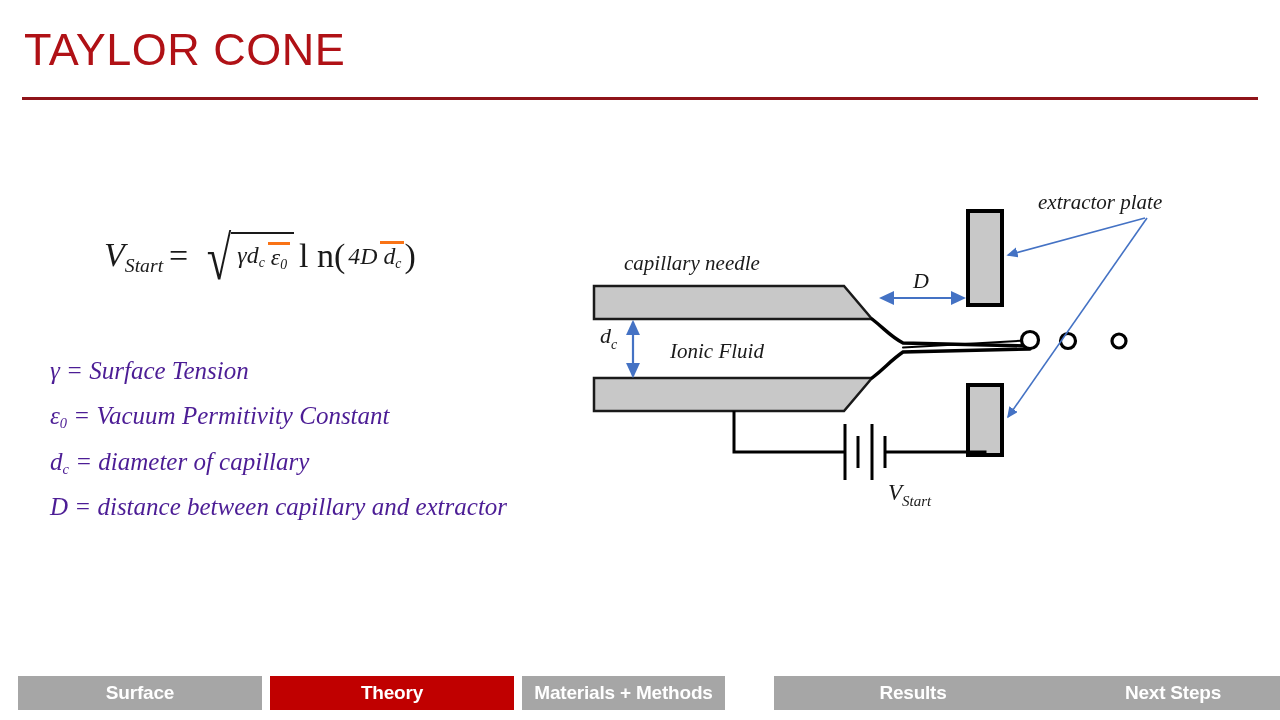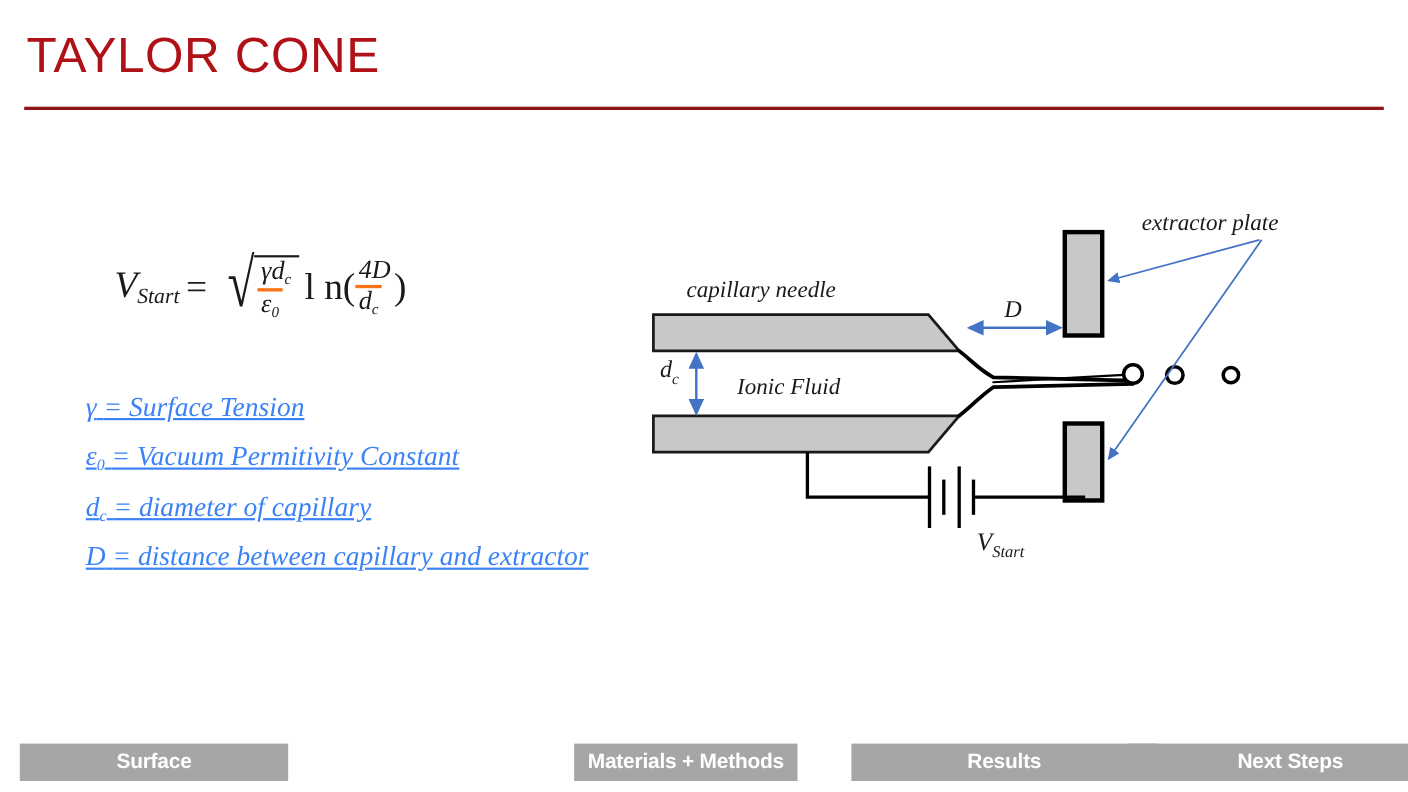--- a/index.html
+++ b/index.html
@@ -74,51 +74,50 @@
     transform-origin: bottom center;
     color: #1a1a1a;
   }
   .radicand {
     border-top: 2px solid #1a1a1a;
     padding: 1px 4px 0 3px;
     margin-left: -5px;
   }
   .frac {
     display: inline-flex;
-    flex-direction: column;
-    align-items: flex-start;
+    flex-direction: row;
+    align-items: center;
     justify-content: center;
     vertical-align: middle;
     font-size: 0.70em;
     line-height: 1.06;
   }
   .frac .num { padding: 0 3px; }
   .frac .den { padding: 0 3px; border-top: 3px solid #f97316; }
   .ln {
     font-style: normal;
     margin-left: 5px;
     font-family: "Liberation Serif", serif;
   }
   .paren {
     font-style: normal;
     font-size: 1.0em;
   }
 
   
   #definitions {
     position: absolute;
-    left: 78px;
+    left: 50px;
     top: 352px;
     font-family: "Liberation Serif", serif;
     font-style: italic;
     font-size: 25px;
     line-height: 37px;
-    color: #3b82f6;
-    white-space: nowrap;
-    text-decoration: underline;
+    color: #4c1d95;
+    white-space: nowrap;
   }
   #definitions .def-row { display: block; }
 
   
   #diagram {
     position: absolute;
     left: 560px;
     top: 180px;
     width: 720px;
     height: 350px;
@@ -258,20 +257,23 @@
       <text class="dlabel" x="328" y="320" font-size="23">
         <tspan>V</tspan><tspan font-size="15" dy="6">Start</tspan>
       </text>
     </svg>
   </div>
 
   <div id="navbar">
     <div class="nav-btn" style="left:18px;width:244px;">
       <span>Surface</span>
     </div>
+    <div class="nav-btn active" style="left:270px;width:244px;">
+      <span>Theory</span>
+    </div>
     <div class="nav-btn" style="left:522px;width:203px;">
       <span>Materials + Methods</span>
     </div>
     <div class="nav-btn" style="left:774px;width:278px;text-align:right;">
       <span>Results</span>
     </div>
     <div class="nav-btn" style="left:1026px;width:268px;padding-left:13px;">
       <span>Next Steps</span>
     </div>
   </div>

